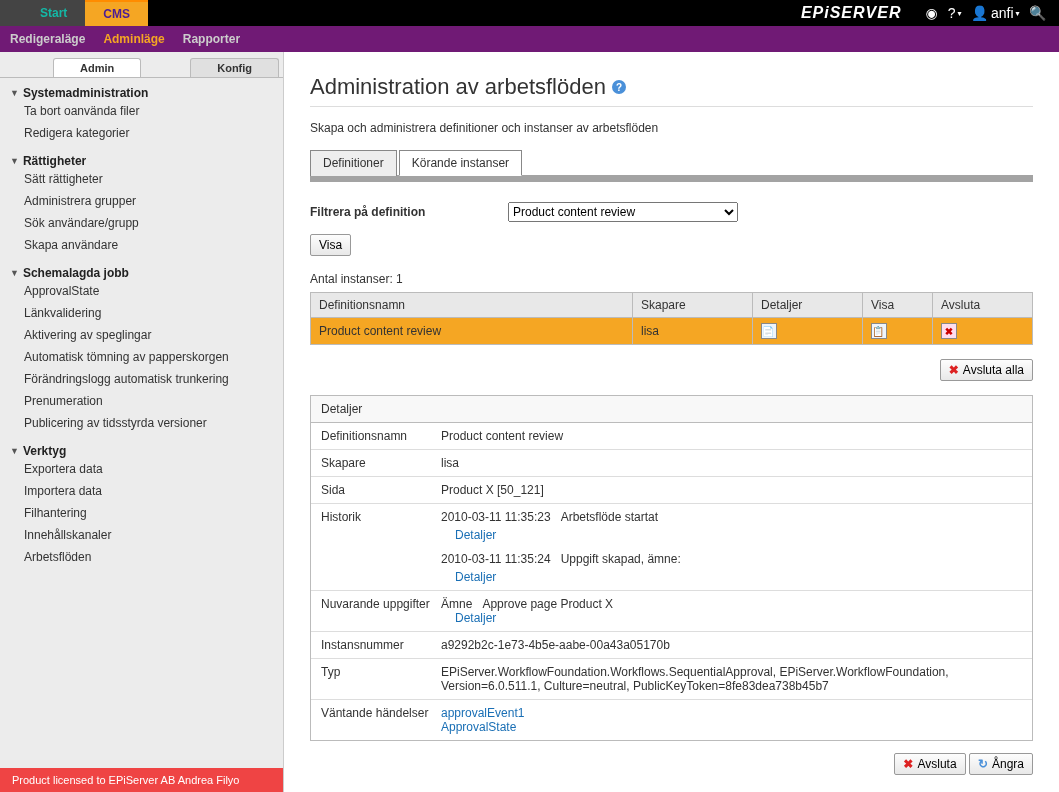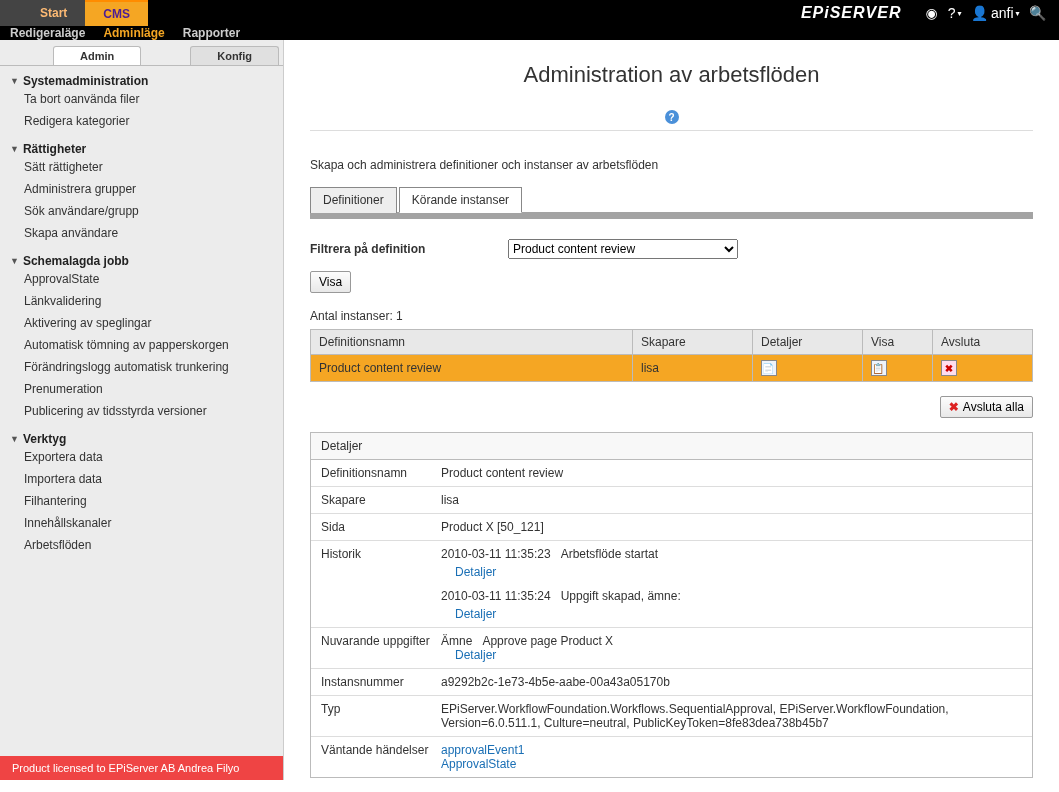--- a/index.html
+++ b/index.html
@@ -1,41 +1,41 @@
 <!DOCTYPE html>
 <html><head>
 <meta charset="utf-8">
 <style>
 * { margin: 0; padding: 0; box-sizing: border-box; }
 body { font-family: Arial, Helvetica, sans-serif; font-size: 12px; color: #333; background: #fff; width: 1059px; height: 792px; overflow: hidden; }
 .topbar { background: #000; height: 26px; display: flex; align-items: stretch; }
 .topbar .left-tabs { display: flex; }
 .topbar .tab { padding: 0 18px; display: flex; align-items: center; color: #fff; font-weight: bold; font-size: 12px; cursor: pointer; }
-.topbar .tab.start { background: #444; color: #fdba74; padding-left: 40px; }
+.topbar .tab.start { background: #444; color: #14b8a6; padding-left: 40px; }
 .topbar .tab.cms { background: #f5a623; color: #4c1d95; border-top: 2px solid #ff8c00; }
 .topbar .spacer { flex: 1; }
 .topbar .logo { font-family: Arial; font-weight: bold; font-style: italic; color: #fff; font-size: 16px; letter-spacing: 1px; padding: 0 12px; display: flex; align-items: center; }
 .topbar .right-icons { display: flex; align-items: center; gap: 10px; padding: 0 12px; color: #fff; }
 .topbar .right-icons .ic { font-size: 14px; cursor: pointer; display: flex; align-items: center; gap: 2px; }
-.modebar { background: #000000; height: 14px; display: flex; align-items: center; padding: 0 10px; gap: 18px; }
+.modebar { background: #701a75; height: 26px; display: flex; align-items: center; padding: 0 10px; gap: 18px; }
 .modebar .mitem { color: #ccc; font-weight: bold; font-size: 12px; cursor: pointer; }
 .modebar .mitem.active { color: #f5a623; }
 .workarea { display: flex; height: calc(792px - 26px - 26px); }
 .sidebar { width: 284px; background: #ececec; border-right: 1px solid #ccc; overflow-y: auto; position: relative; }
 .admin-tabs { display: flex; gap: 2px; padding: 6px 6px 0 6px; border-bottom: 1px solid #bbb; }
 .admin-tabs .atab { background: #e0e0e0; border: 1px solid #bbb; border-bottom: none; padding: 3px 26px; font-weight: bold; font-size: 11px; border-radius: 3px 3px 0 0; cursor: pointer; margin-left: 47px; }
 .admin-tabs .atab.active { background: #fff; }
 .nav-section { padding: 8px 10px 2px 10px; }
 .nav-head { font-weight: bold; font-size: 12px; color: #222; display: flex; align-items: center; cursor: pointer; }
 .nav-head .chv { font-size: 9px; margin-right: 4px; color: #555; }
 .nav-items { padding-left: 14px; }
 .nav-items .ni { padding: 4px 0; color: #333; font-size: 12px; cursor: pointer; }
 .sidebar-footer { position: absolute; bottom: 0; left: 0; right: 0; background: #ef4444; color: #fff; font-size: 11px; padding: 6px 12px; }
 .main { flex: 1; padding: 22px 26px; overflow-y: auto; }
-.page-title { font-size: 22px; font-weight: normal; color: #333; display: flex; align-items: center; gap: 22px; border-bottom: 1px solid #ddd; padding-bottom: 6px; margin-bottom: 27px; flex-direction: column; }
+.page-title { font-size: 22px; font-weight: normal; color: #333; display: flex; align-items: center; gap: 6px; border-bottom: 1px solid #ddd; padding-bottom: 6px; margin-bottom: 14px; }
 .help-ic { width: 14px; height: 14px; border-radius: 50%; background: #4a90d9; color: #fff; font-size: 10px; display: inline-flex; align-items: center; justify-content: center; font-weight: bold; }
 .page-desc { font-size: 12px; color: #333; margin-bottom: 14px; }
 .content-tabs { border-bottom: 7px solid #a3a3a3; display: flex; }
 .content-tabs .ctab { border: 1px solid #888; border-bottom: none; padding: 5px 12px; margin-right: 2px; font-size: 12px; cursor: pointer; background: #eee; position: relative; top: 1px; }
 .content-tabs .ctab.active { background: #fff; font-weight: normal; border-bottom: 1px solid #fff; }
 .filter-row { margin: 20px 0 12px 0; display: flex; align-items: center; gap: 18px; }
 .filter-row label { font-size: 12px; font-weight: bold; min-width: 180px; }
 .filter-row select { width: 230px; height: 20px; font-size: 12px; }
 .btn { background: linear-gradient(#fdfdfd,#e8e8e8); border: 1px solid #999; border-radius: 2px; padding: 3px 8px; font-size: 12px; cursor: pointer; display: inline-flex; align-items: center; gap: 4px; }
 .btn .xic { color: #d22; font-weight: bold; }

